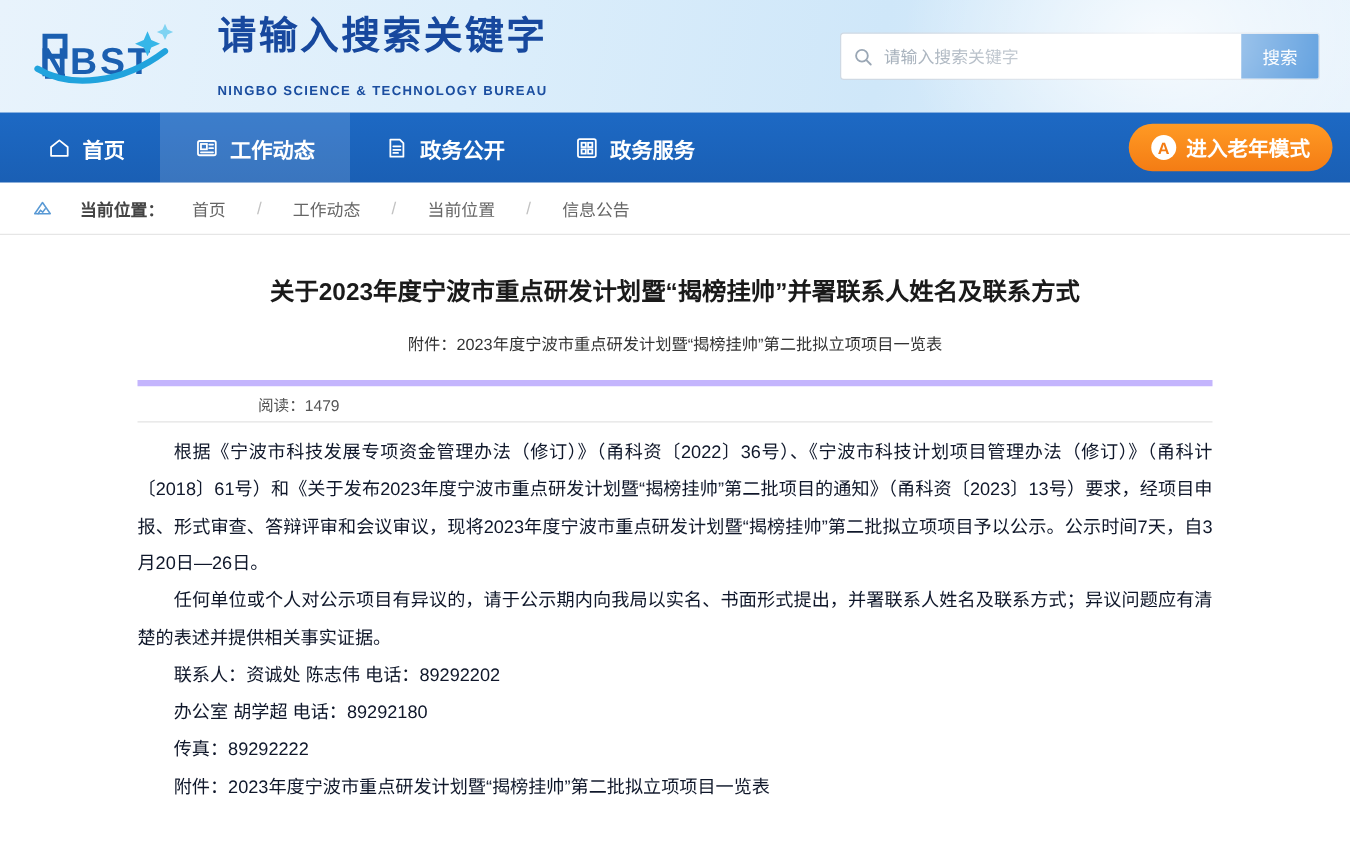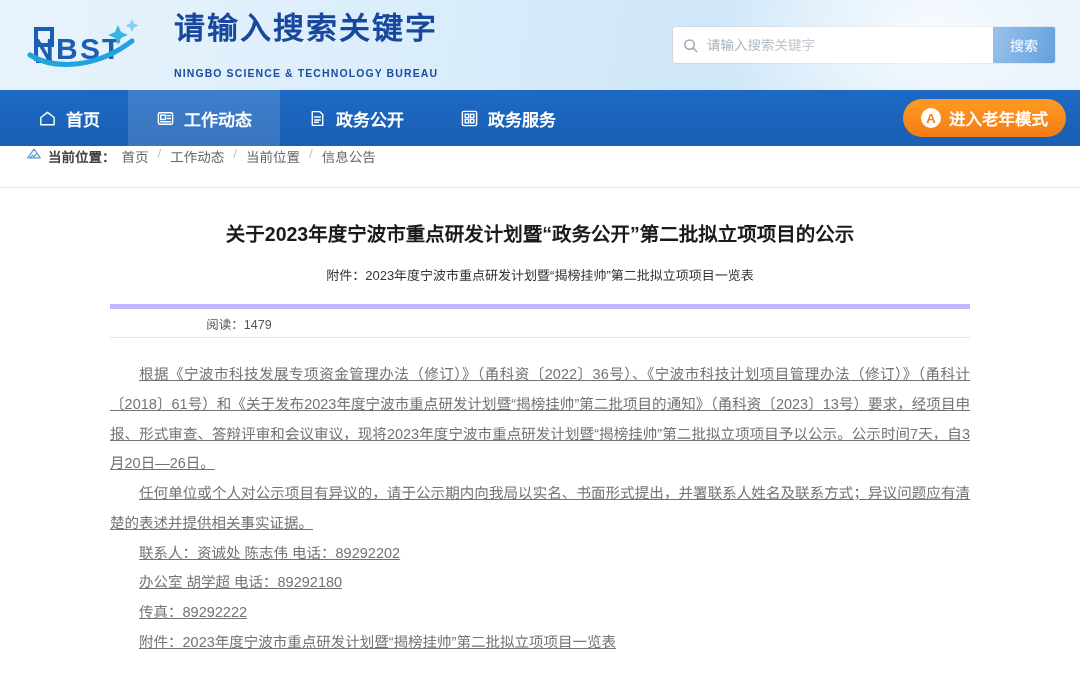--- a/index.html
+++ b/index.html
@@ -145,22 +145,22 @@
     color: #f47c14;
     font-size: 13px;
     font-weight: bold;
     display: flex; align-items: center; justify-content: center;
   }
 
   
   .crumb {
     height: 42px;
     display: flex;
-    align-items: flex-start;
-    gap: 6px;
+    align-items: center;
+    gap: 22px;
     padding: 0 26px;
     font-size: 13.5px;
     color: #666;
     border-bottom: 1px solid #e6e6e6;
   }
   .crumb .home-ico { color: #4a8fd0; display: flex; align-items: center; }
   .crumb b { color: #444; font-weight: bold; }
   .crumb a { color: #666; text-decoration: none; cursor: pointer; }
   .crumb .sep { color: #c2c2c2; margin: 0 3px; }
 
@@ -189,26 +189,25 @@
     align-items: center;
     font-size: 12.5px;
     color: #555;
   }
   .meta span { flex: 1; text-align: center; }
   .meta .m1 { text-align: center; flex: 0 0 30%; }
   .meta .m2 { text-align: center; flex: 0 0 34%; }
   .meta .m3 { text-align: center; flex: 1; }
 
   .body-text {
-    margin-top: 22px;
+    margin-top: 10px;
     font-size: 14.5px;
     line-height: 2.05;
-    color: #737373;
+    color: #0f172a;
     text-align: justify;
-    text-decoration: underline;
   }
   .body-text p { text-indent: 2em; }
   .body-text p.noindent { text-indent: 2em; }
 </style>
 </head>
 <body>
 
 <div class="header">
   <div class="header-inner">
 
@@ -312,21 +311,21 @@
   <span class="sep">/</span>
   <a>工作动态</a>
   <span class="sep">/</span>
   <a>当前位置</a>
   <span class="sep">/</span>
   <a>信息公告</a>
 </div>
 
 <div class="wrap">
 
-  <h1 class="art-title">关于2023年度宁波市重点研发计划暨“政务公开”第二批拟立项项目的公示</h1>
+  <h1 class="art-title">关于2023年度宁波市重点研发计划暨“揭榜挂帅”并署联系人姓名及联系方式</h1>
   <div class="art-sub">附件：2023年度宁波市重点研发计划暨“揭榜挂帅”第二批拟立项项目一览表</div>
 
   <div class="meta">
     <span class="m1">
       <span>阅读：</span><span>1479</span>
     </span>
   </div>
 
   <div class="body-text">
     <p>根据《宁波市科技发展专项资金管理办法（修订）》（甬科资〔2022〕36号）、《宁波市科技计划项目管理办法（修订）》（甬科计〔2018〕61号）和《关于发布2023年度宁波市重点研发计划暨“揭榜挂帅”第二批项目的通知》（甬科资〔2023〕13号）要求，经项目申报、形式审查、答辩评审和会议审议，现将2023年度宁波市重点研发计划暨“揭榜挂帅”第二批拟立项项目予以公示。公示时间7天，自3月20日—26日。</p>

